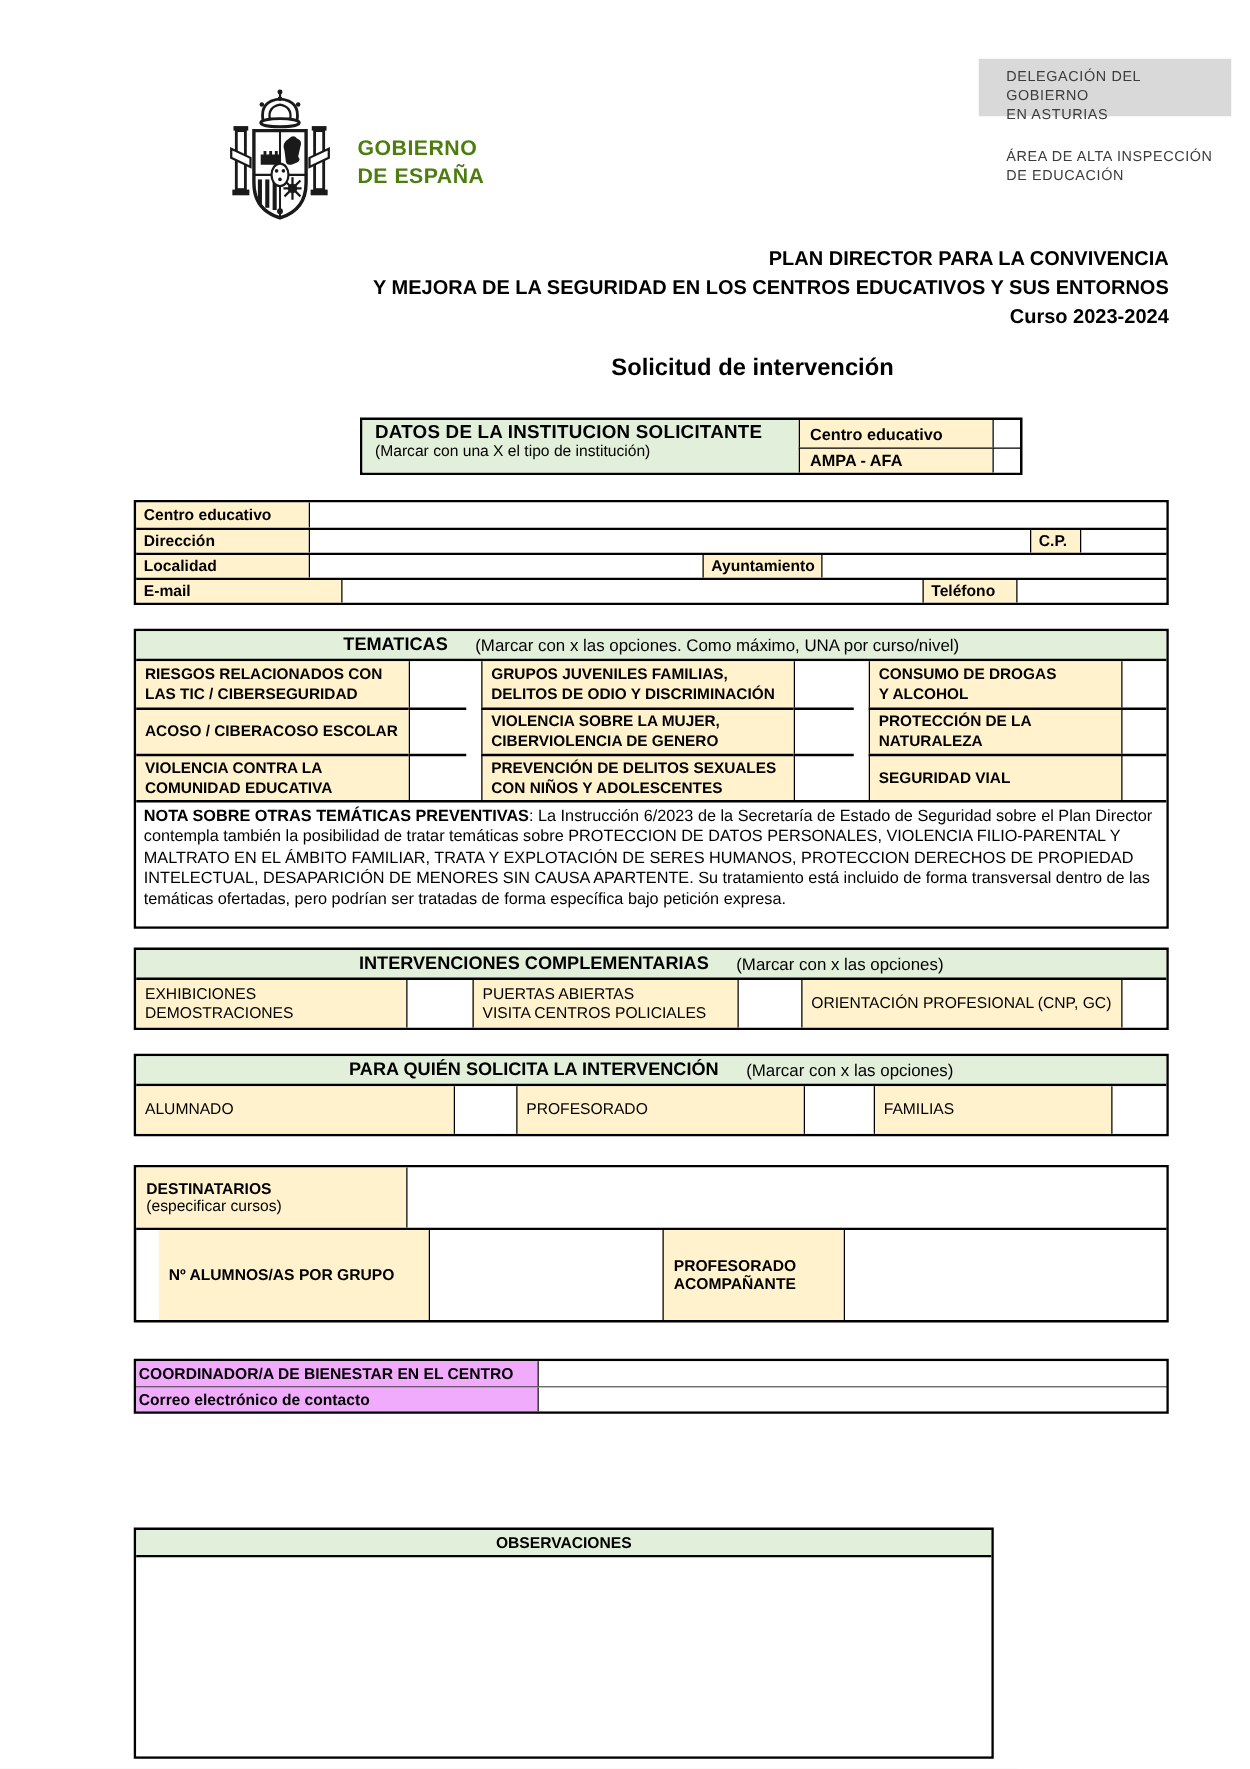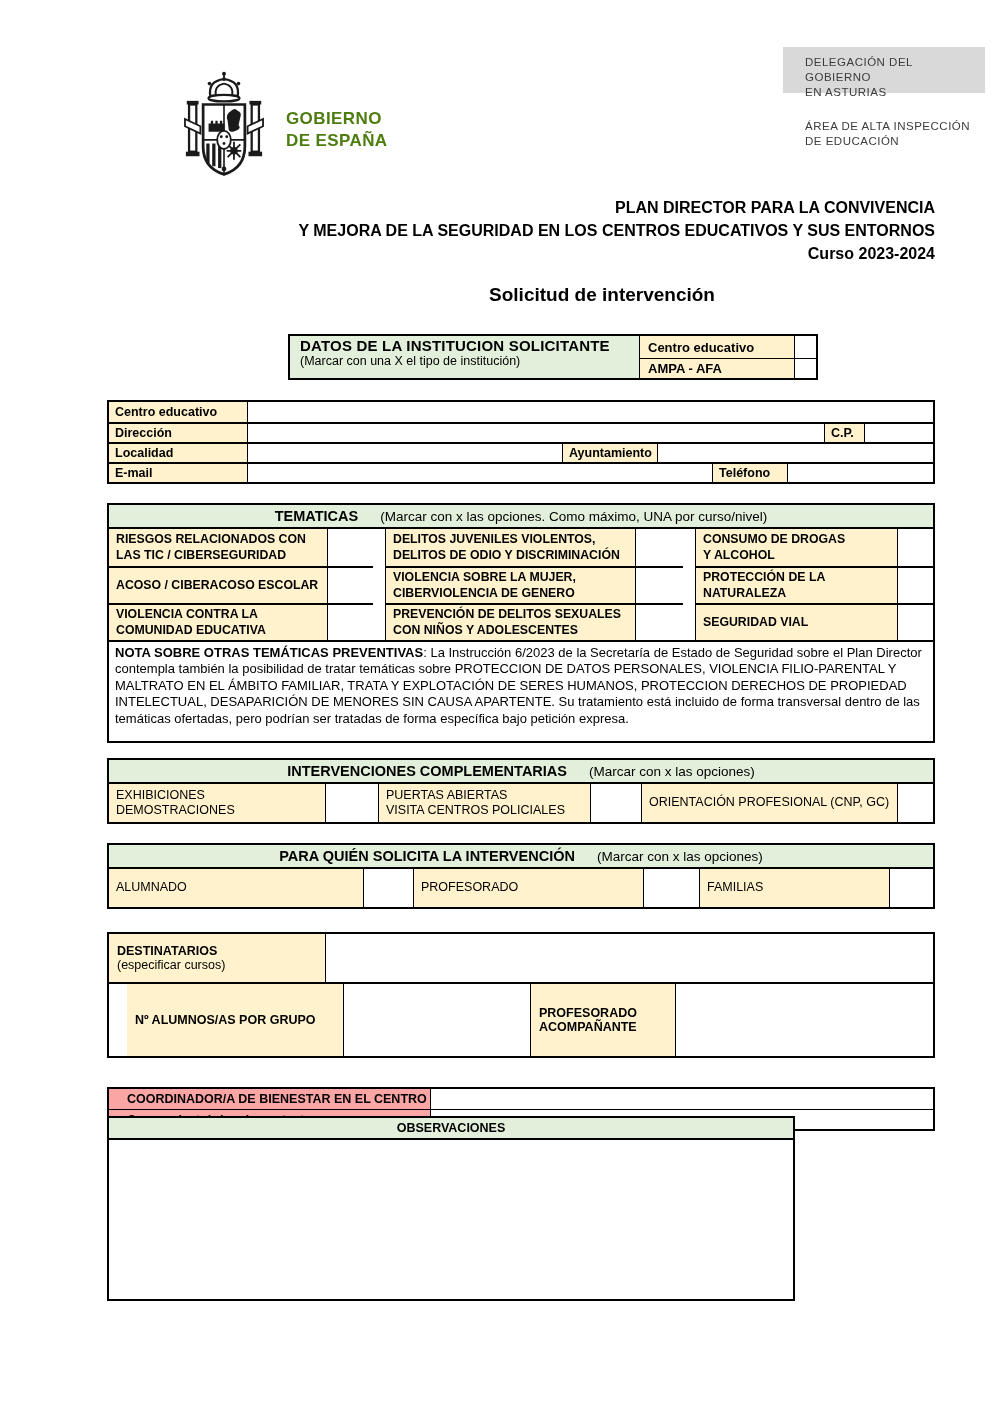--- a/index.html
+++ b/index.html
@@ -75,25 +75,25 @@
   .dest .dl { background:#fff2cc; padding-left:8px; display:flex; flex-direction:column; justify-content:center; }
   .dest .dl .b { font-weight:bold; font-size:12.5px; }
   .dest .dl .n { font-size:12.5px; }
   .dest .val { background:#fff; }
   .dest .vl { border-left:1px solid #000; }
 
   
   .coord { left:107px; top:1087px; width:828px; }
   .coord .row { display:flex; height:20px; }
   .coord .row + .row { border-top:1px solid #000; }
-  .coord .cl { background:#fca5a5; width:321px; font-weight:bold; font-size:12.5px; display:flex; align-items:center; padding-left:18px; }
+  .coord .cl { background:#f0abfc; width:321px; font-weight:bold; font-size:12.5px; display:flex; align-items:center; padding-left:2px; }
   .coord .val { flex:1; background:#fff; border-left:1px solid #000; }
 
   
-  .obs { left:107px; top:1116px; width:688px; }
+  .obs { left:107px; top:1222px; width:688px; }
   .obs .hdr { height:22px; border-bottom:2px solid #000; }
   .obs .hdr .b { font-size:12.5px; }
   .obs .body { height:159px; background:#fff; }
 </style>
 </head>
 <body>
 
 <div class="page">
 
   <div class="coat">
@@ -180,40 +180,40 @@
       <div class="cell lbl vl" style="width:40px">C.P.</div>
       <div class="cell val vl" style="flex:1"></div>
     </div>
     <div class="row">
       <div class="cell lbl" style="width:138px">Localidad</div>
       <div class="cell val vl" style="width:315px"></div>
       <div class="cell lbl vl" style="width:95px">Ayuntamiento</div>
       <div class="cell val vl" style="flex:1"></div>
     </div>
     <div class="row">
-      <div class="cell lbl" style="width:138px">E-mail</div>
+      <div class="cell lbl" style="width:164px">E-mail</div>
       <div class="cell val vl" style="width:465px"></div>
       <div class="cell lbl vl" style="width:75px">Teléfono</div>
       <div class="cell val vl" style="flex:1"></div>
     </div>
   </div>
 
   <div class="tbl tematicas">
     <div class="hdr">
       <span class="b">TEMATICAS</span>
       <span class="n">(Marcar con x las opciones. Como máximo, UNA por curso/nivel)</span>
     </div>
     <div class="tgrid">
       <div class="gap" style="grid-column:3;grid-row:1/4"></div>
       <div class="gap" style="grid-column:6;grid-row:1/4"></div>
 
       <div class="tl" style="grid-column:1;grid-row:1">RIESGOS RELACIONADOS CON
 LAS TIC / CIBERSEGURIDAD</div>
       <div class="cb" style="grid-column:2;grid-row:1"></div>
-      <div class="tl al" style="grid-column:4;grid-row:1">DELITOS JUVENILES VIOLENTOS,
+      <div class="tl al" style="grid-column:4;grid-row:1">GRUPOS JUVENILES FAMILIAS,
 DELITOS DE ODIO Y DISCRIMINACIÓN</div>
       <div class="cb" style="grid-column:5;grid-row:1"></div>
       <div class="tl al" style="grid-column:7;grid-row:1">CONSUMO DE DROGAS
 Y ALCOHOL</div>
       <div class="cb" style="grid-column:8;grid-row:1"></div>
 
       <div class="tl rt" style="grid-column:1;grid-row:2">ACOSO / CIBERACOSO ESCOLAR</div>
       <div class="cb rt" style="grid-column:2;grid-row:2"></div>
       <div class="tl al rt" style="grid-column:4;grid-row:2">VIOLENCIA SOBRE LA MUJER,
 CIBERVIOLENCIA DE GENERO</div>

